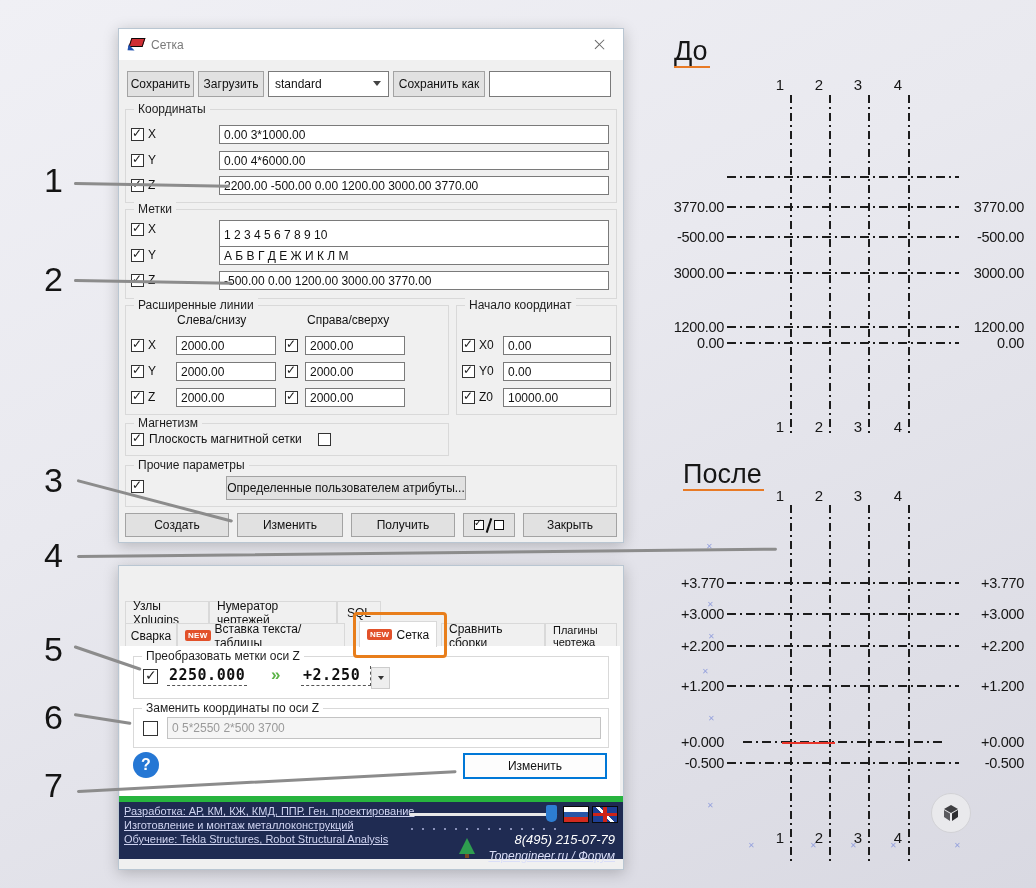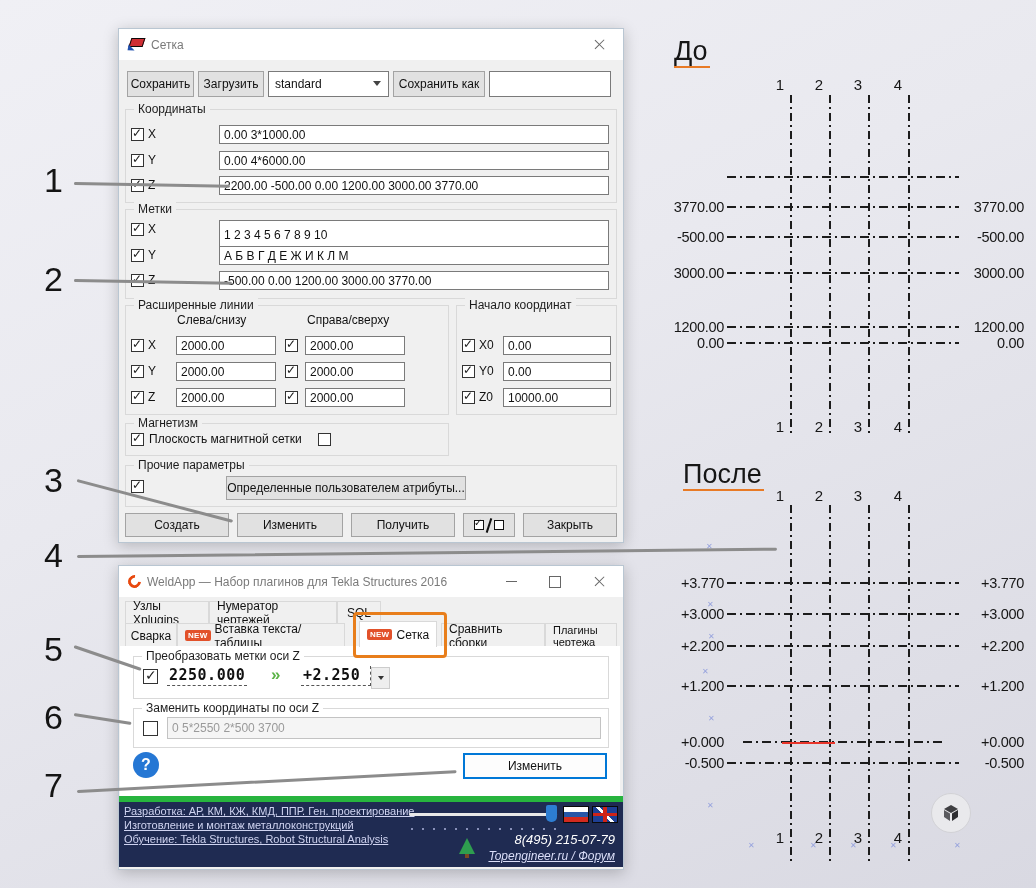--- a/index.html
+++ b/index.html
@@ -196,35 +196,20 @@
     <div class="btn" style="left:232px;top:484px;width:104px;height:24px;">Получить</div>
     <div class="btn" style="left:344px;top:484px;width:52px;height:24px;">
       <span class="mini-box on"></span>
       <span class="mini-slash"></span>
       <span class="mini-box"></span>
     </div>
     <div class="btn" style="left:404px;top:484px;width:94px;height:24px;">Закрыть</div>
   </div>
 
   <div class="win" style="left:118px;top:565px;width:504px;height:303px;">
-    <div class="titlebar">
-      <span class="weld-icon"></span>
-      <span class="title-text">WeldApp — Набор плагинов для Tekla Structures 2016</span>
-      <div style="position:absolute;right:2px;top:0;display:flex;">
-        <div class="winbtn">
-            <span class="min-glyph"></span>
-          </div>
-        <div class="winbtn">
-            <span class="max-glyph"></span>
-          </div>
-        <div class="winbtn">
-            <span class="x-glyph"></span>
-          </div>
-      </div>
-    </div>
 
     <div class="tab" style="left:6px;top:35px;width:84px;">
         <span>Узлы Xplugins</span>
       </div>
     <div class="tab" style="left:90px;top:35px;width:128px;">
         <span>Нумератор чертежей</span>
       </div>
     <div class="tab" style="left:218px;top:35px;width:44px;">
         <span>SQL</span>
       </div>
@@ -264,21 +249,21 @@
     <div class="group on-white" style="left:14px;top:142px;width:476px;height:40px;">
       <span class="legend">Заменить координаты по оси Z</span>
     </div>
     <span class="cb big" style="left:24px;top:155px;"></span>
     <input class="field" disabled="" style="left: 48px; top: 151px; width: 434px; height: 22px; background: rgb(245, 245, 245); color: rgb(154, 154, 154); border-color: rgb(195, 195, 195);" value="0 5*2550 2*500 3700">
 
     <div class="help-icon" style="left:14px;top:186px;"></div>
     <div class="btn btn-blue" style="left:344px;top:187px;width:144px;height:26px;">Изменить</div>
 
     <div class="green-strip" style="top:230px;"></div>
-    <div class="footer" style="top:236px;height:65px;text-align:right;">
+    <div class="footer" style="top:236px;height:57px;text-align:right;">
       <span class="f-link" style="left:5px;top:3px;">Разработка: АР, КМ, КЖ, КМД, ППР. Ген. проектирование</span>
       <span class="f-link" style="left:5px;top:17px;">Изготовление и монтаж металлоконструкций</span>
       <span class="f-link" style="left:5px;top:31px;">Обучение: Tekla Structures, Robot Structural Analysis</span>
       <div class="slider-track" style="left:290px;top:11px;width:148px;"></div>
       <div class="slider-handle" style="left:427px;top:3px;"></div>
       <div class="slider-ticks" style="left:292px;top:26px;width:148px;"></div>
       <span class="flag flag-ru" style="left:444px;top:4px;"></span>
       <span class="flag flag-uk" style="left:473px;top:4px;"></span>
       <span class="f-phone" style="right:8px;top:30px;">8(495) 215-07-79</span>
       <span class="tree" style="left:340px;top:36px;"></span>

